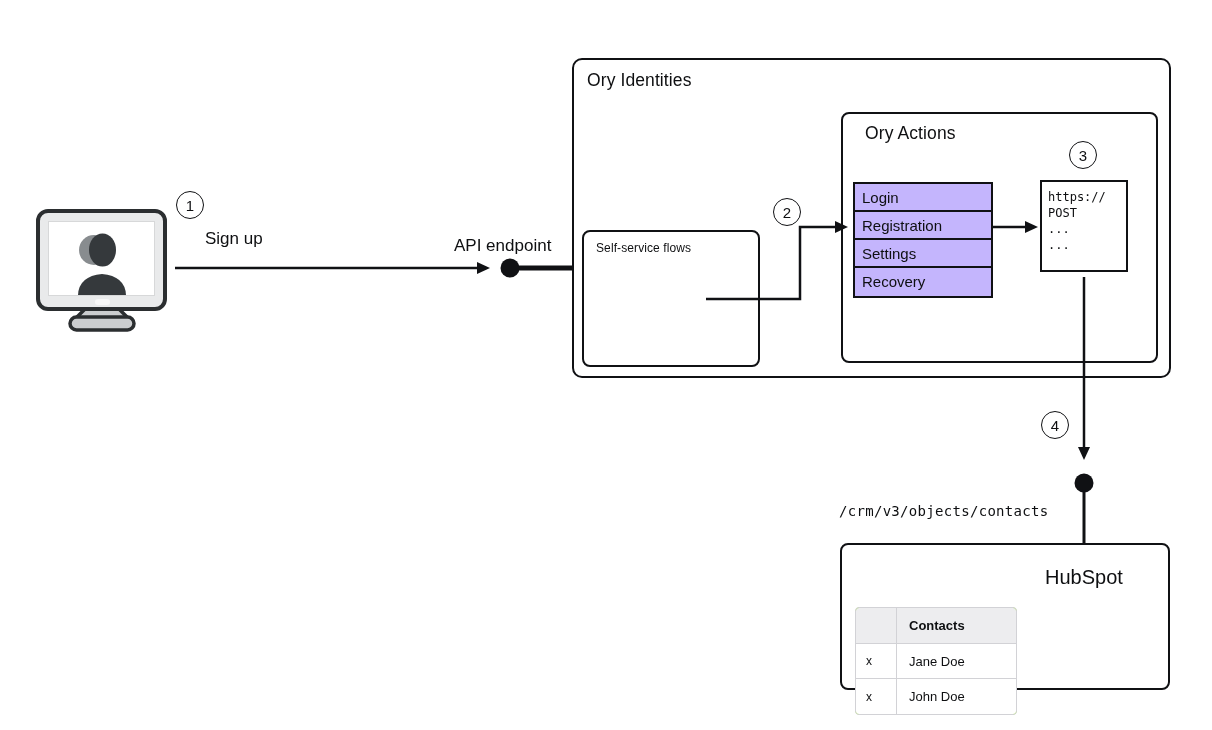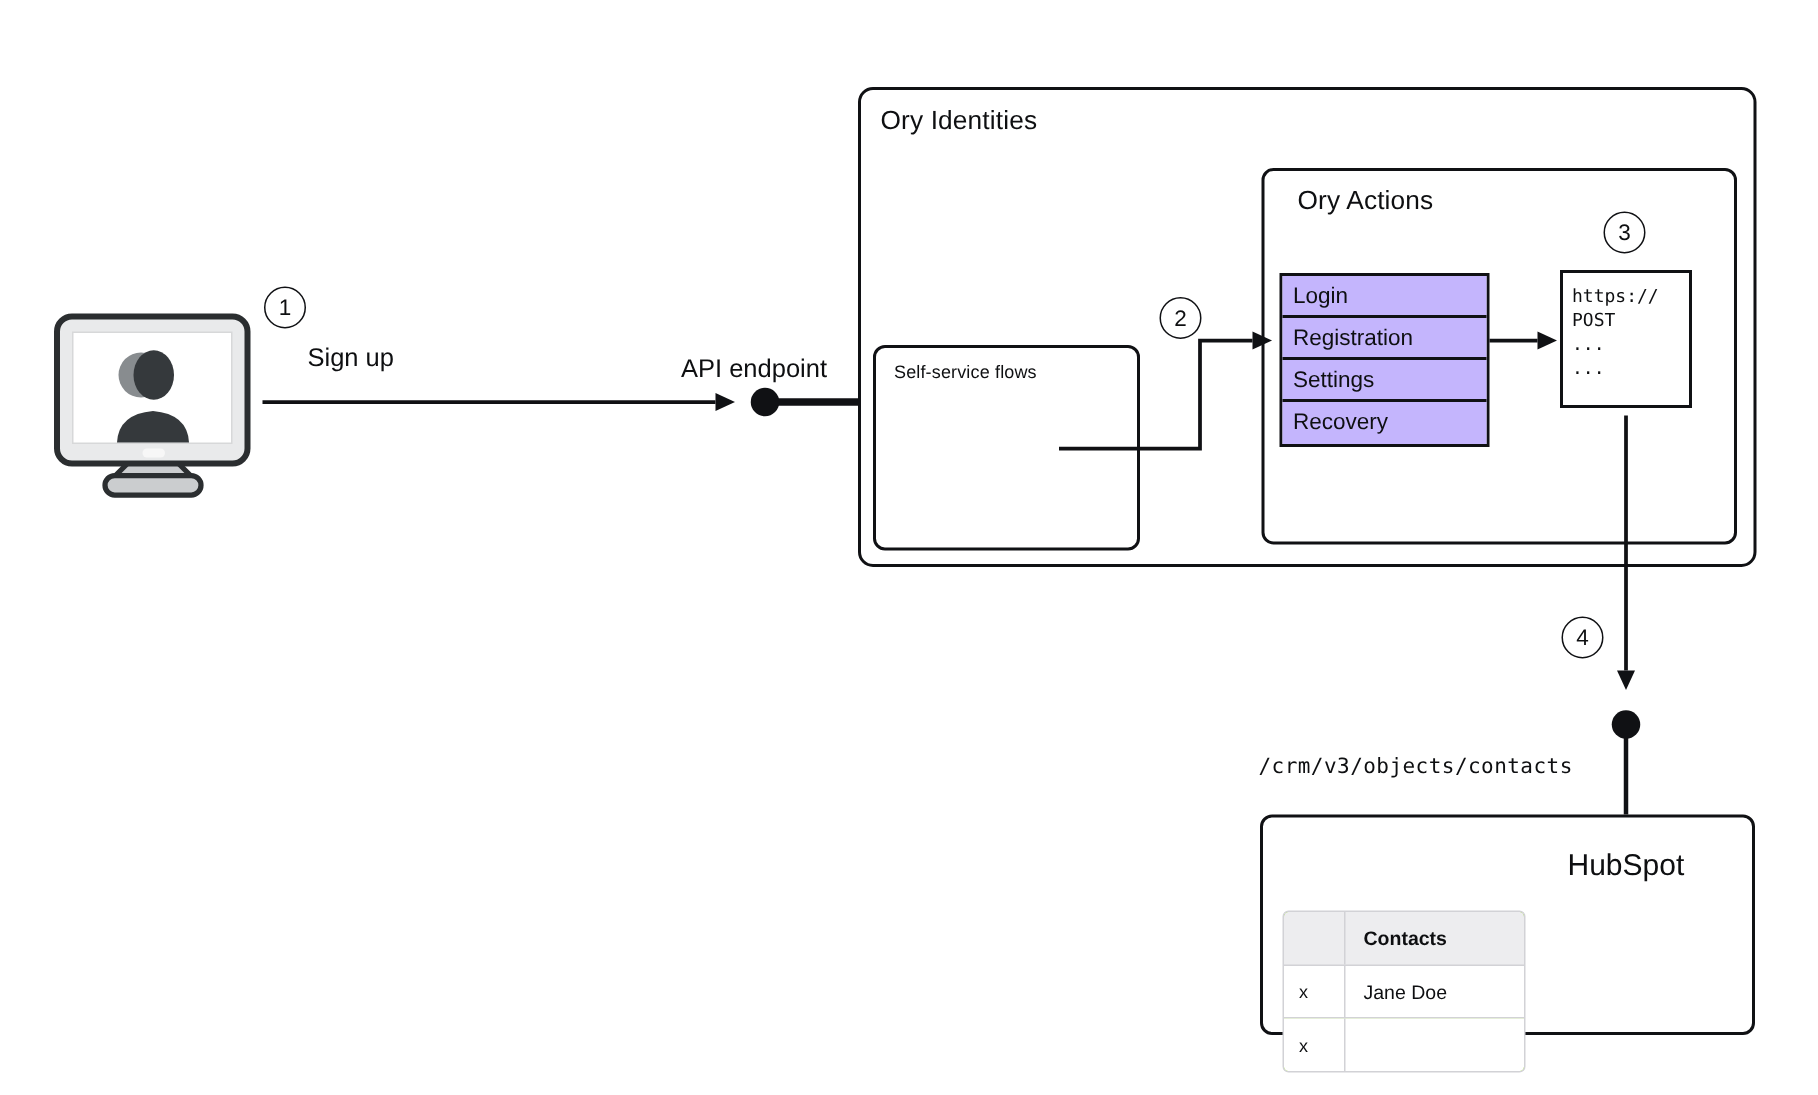--- a/index.html
+++ b/index.html
@@ -222,20 +222,21 @@
     <div class="ct-row header">
       <div class="ct-cell-action"></div>
       <div class="ct-cell-name">Contacts</div>
     </div>
     <div class="ct-row">
       <div class="ct-cell-action">x</div>
       <div class="ct-cell-name">Jane Doe</div>
     </div>
     <div class="ct-row">
       <div class="ct-cell-action">x</div>
+      <div class="ct-cell-name">John Doe</div>
     </div>
   </div>
 
   <svg class="connectors" viewBox="0 0 1212 730">
 
     <g>
       <line x1="175" y1="268" x2="477" y2="268" stroke="#101114" stroke-width="2.5"></line>
       <polygon points="490,268 477,262 477,274" fill="#101114"></polygon>
     </g>
     <g>

